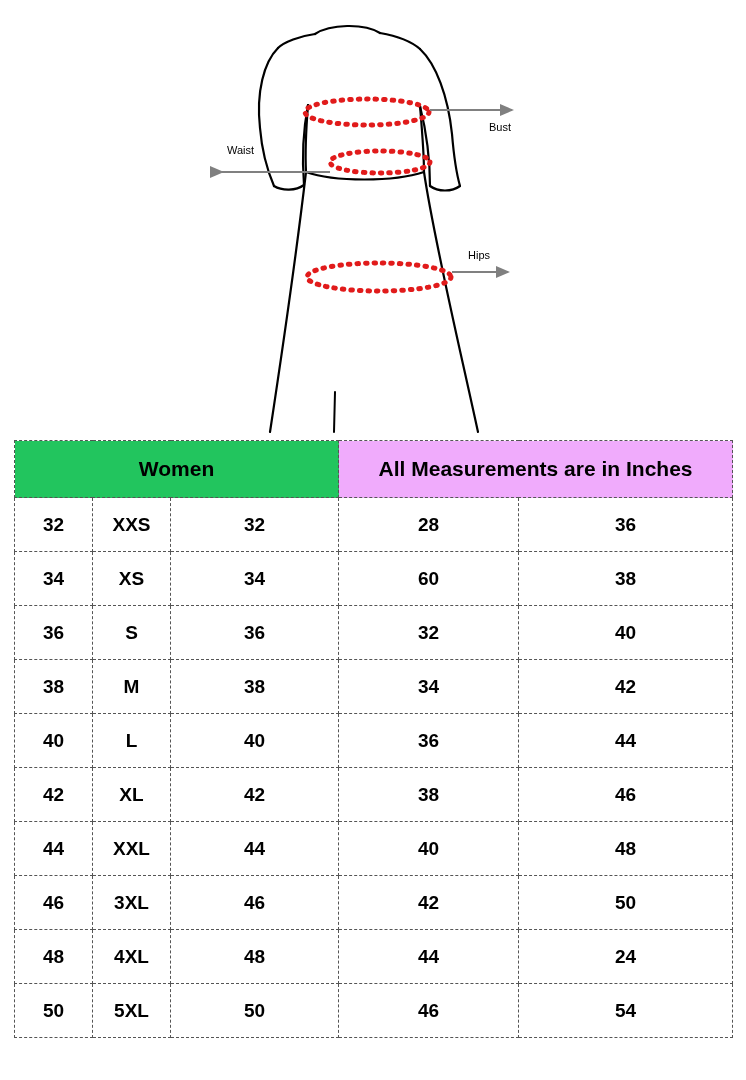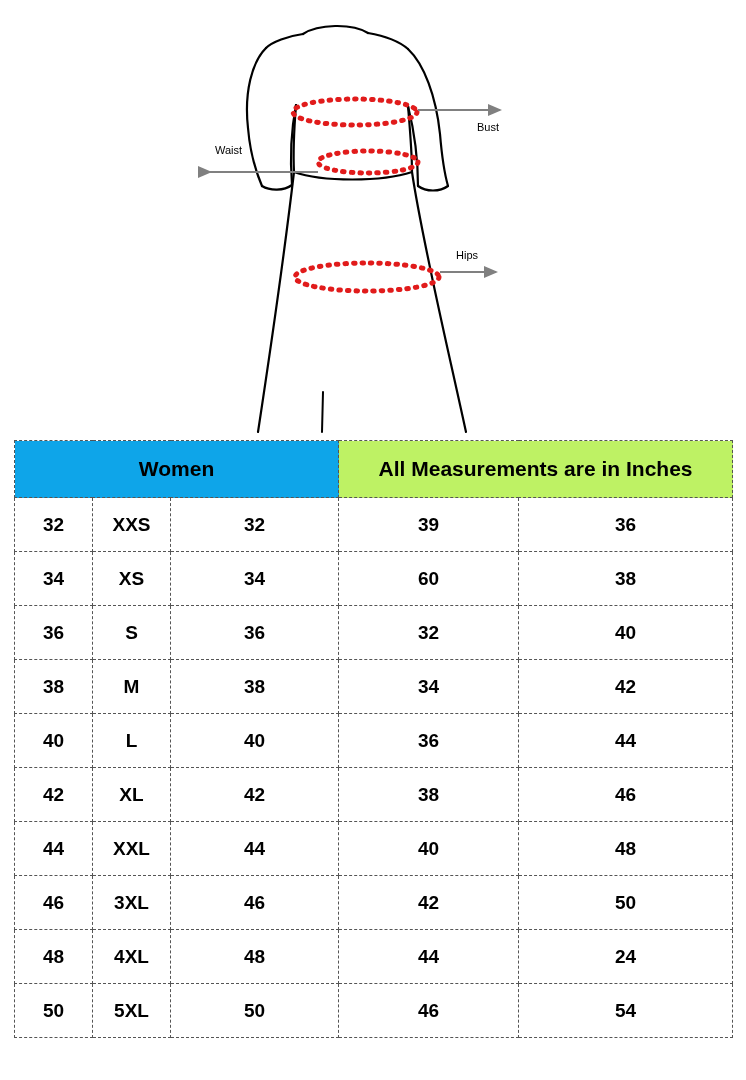--- a/index.html
+++ b/index.html
@@ -18,21 +18,21 @@
   #page {
     width: 746px;
     height: 1080px;
     position: relative;
     background: #ffffff;
   }
 
   
   #figure-area {
     position: absolute;
-    left: 0;
+    left: 12px;
     top: 0;
     width: 692px;
     height: 440px;
   }
   #figure-area svg {
     display: block;
   }
   .fig-label {
     font-family: "Liberation Sans", sans-serif;
     font-size: 11px;
@@ -64,24 +64,24 @@
   col.c1 { width: 78px; }
   col.c2 { width: 168px; }
   col.c3 { width: 180px; }
   col.c4 { width: 214px; }
 
   tr.title-row td {
     height: 54px;
     font-size: 21px;
   }
   td.title-women {
-    background: #0ea5e9;
+    background: #22c55e;
   }
   td.title-meas {
-    background: #bef264;
+    background: #f0abfc;
   }
 
   tr.head-row td {
     height: 42px;
     font-size: 18px;
     background: #fbe2d2;
   }
 
   tr.data-row td {
     height: 51px;
@@ -162,21 +162,21 @@
       <tbody>
         <tr class="title-row">
           <td class="title-women" colspan="3">Women</td>
           <td class="title-meas" colspan="2">All Measurements are in Inches</td>
         </tr>
 
         <tr class="data-row">
           <td>32</td>
           <td>XXS</td>
           <td>32</td>
-          <td>39</td>
+          <td>28</td>
           <td>36</td>
         </tr>
         <tr class="data-row">
           <td>34</td>
           <td>XS</td>
           <td>34</td>
           <td>60</td>
           <td>38</td>
         </tr>
         <tr class="data-row">

